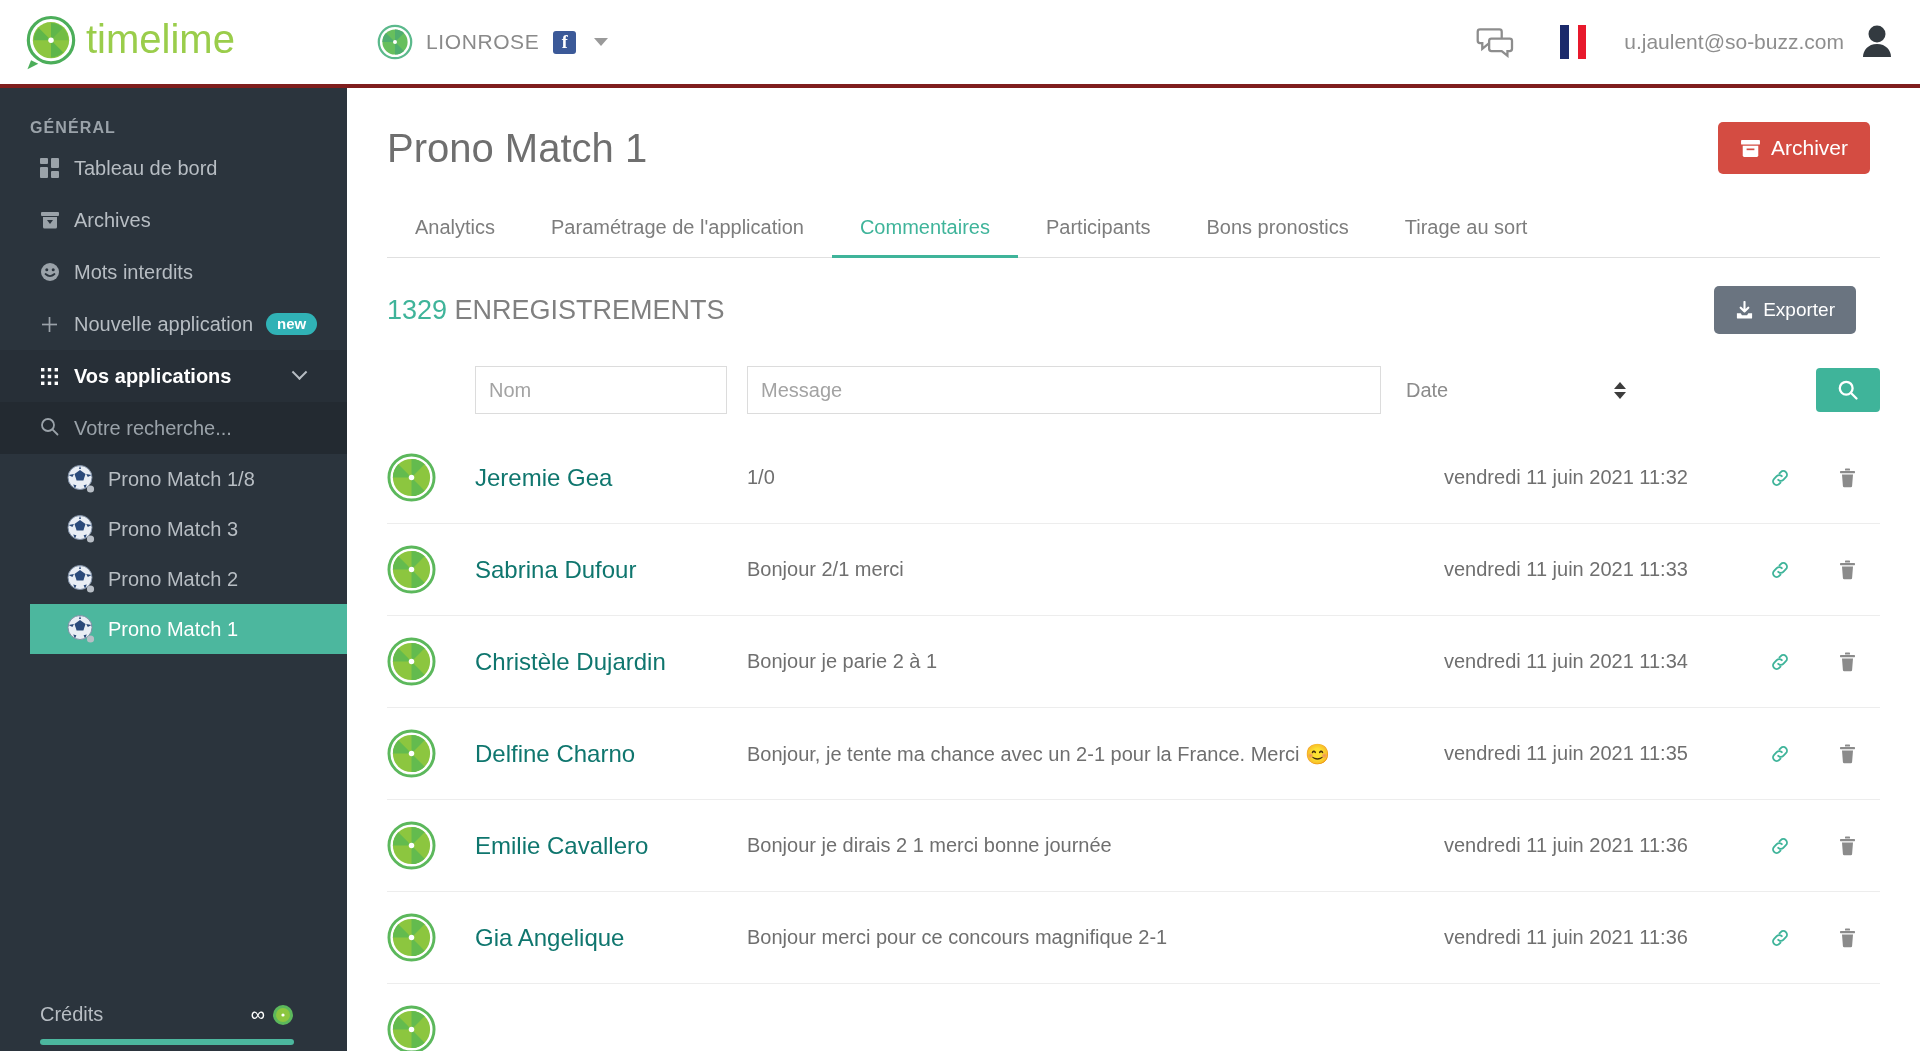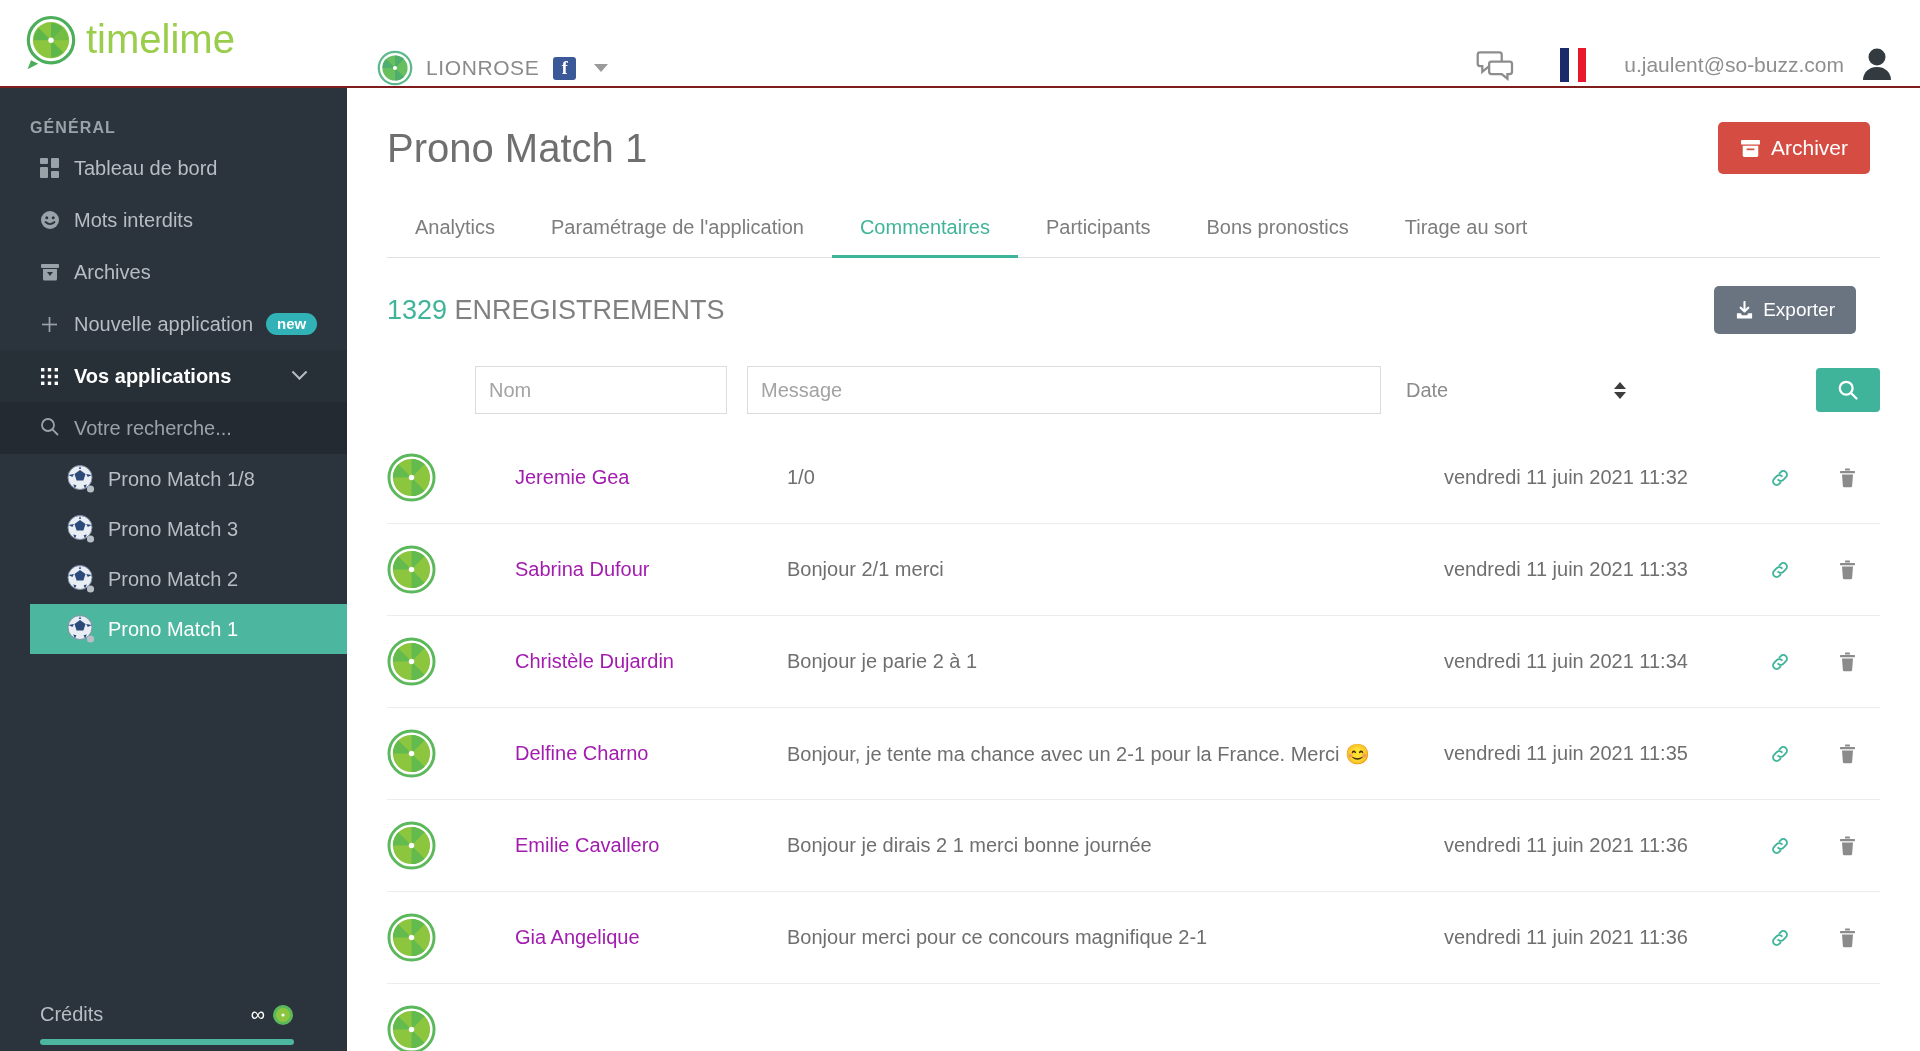--- a/index.html
+++ b/index.html
@@ -7,22 +7,22 @@
     width: 1920px; height: 1051px;
     font-family: "Liberation Sans", sans-serif;
     background: #ffffff;
     overflow: hidden;
   }
 
   
   .topbar {
     position: absolute; top: 0; left: 0; width: 1920px; height: 88px;
     background: #ffffff;
-    border-bottom: 2px solid #7f1d1d;
-    display: flex; align-items: flex-end;
+    border-bottom: 4px solid #7f1d1d;
+    display: flex; align-items: center;
     z-index: 20;
   }
   .logo-zone {
     width: 347px; height: 88px;
     display: flex; align-items: center; padding-left: 22px;
     flex-shrink: 0;
   }
   .logo-mark { width: 58px; height: 58px; flex-shrink: 0; }
   .logo-word { margin-left: 6px; }
 
@@ -224,21 +224,21 @@
   
   .table { margin: 14px 40px 0 40px; }
   .trow {
     display: flex; align-items: center; height: 92px;
     border-bottom: 1px solid #ededed;
   }
   .c-avatar { width: 88px; flex-shrink: 0; display: flex; align-items: center; }
   .c-avatar svg { width: 49px; height: 49px; }
   .c-name {
     width: 272px; flex-shrink: 0;
-    font-size: 20px; color: #a21caf; white-space: nowrap; overflow: hidden; margin-left: 40px;
+    font-size: 24px; color: #0f766e; white-space: nowrap; overflow: hidden;
   }
   .c-msg {
     flex: 1 1 auto; font-size: 20px; color: #6f6f6f;
     padding-right: 20px; overflow: hidden; white-space: nowrap;
   }
   .c-date {
     width: 302px; flex-shrink: 0; font-size: 20px; color: #6f6f6f;
     white-space: nowrap;
   }
   .c-link {
@@ -323,38 +323,38 @@
         <rect x="0" y="9" width="8" height="11" rx="1"></rect>
           <rect x="11" y="13" width="8" height="7" rx="1"></rect>
       </svg>
     </span>
     <span class="si-label">Tableau de bord</span>
   </div>
 
   <div class="side-item">
     <span class="si-ico">
       <svg width="20" height="20" viewBox="0 0 20 20" fill="currentColor">
+        <rect x="1" y="2" width="18" height="4" rx="1"></rect>
+        <path d="M3 7 h14 v10 a1.5 1.5 0 0 1 -1.5 1.5 h-11 A1.5 1.5 0 0 1 3 17 z"></path>
+        <path d="M7 10 h6 l-3 4 z" fill="#2b343d"></path>
+      </svg>
+    </span>
+    <span class="si-label">Archives</span>
+  </div>
+
+  <div class="side-item">
+    <span class="si-ico">
+      <svg width="20" height="20" viewBox="0 0 20 20" fill="currentColor">
         <circle cx="10" cy="10" r="9"></circle>
         <circle cx="6.8" cy="7.8" r="1.5" fill="#2b343d"></circle>
           <circle cx="13.2" cy="7.8" r="1.5" fill="#2b343d"></circle>
         <path d="M5.5 12 q4.5 4.2 9 0" stroke="#2b343d" stroke-width="1.8" fill="none" stroke-linecap="round"></path>
       </svg>
     </span>
     <span class="si-label">Mots interdits</span>
-  </div>
-
-  <div class="side-item">
-    <span class="si-ico">
-      <svg width="20" height="20" viewBox="0 0 20 20" fill="currentColor">
-        <rect x="1" y="2" width="18" height="4" rx="1"></rect>
-        <path d="M3 7 h14 v10 a1.5 1.5 0 0 1 -1.5 1.5 h-11 A1.5 1.5 0 0 1 3 17 z"></path>
-        <path d="M7 10 h6 l-3 4 z" fill="#2b343d"></path>
-      </svg>
-    </span>
-    <span class="si-label">Archives</span>
   </div>
 
 
   <div class="side-item">
     <span class="si-ico">
       <svg width="19" height="19" viewBox="0 0 19 19" stroke="currentColor" stroke-width="1.7">
         <line x1="9.5" y1="2" x2="9.5" y2="17"></line>
           <line x1="2" y1="9.5" x2="17" y2="9.5"></line>
       </svg>
     </span>

